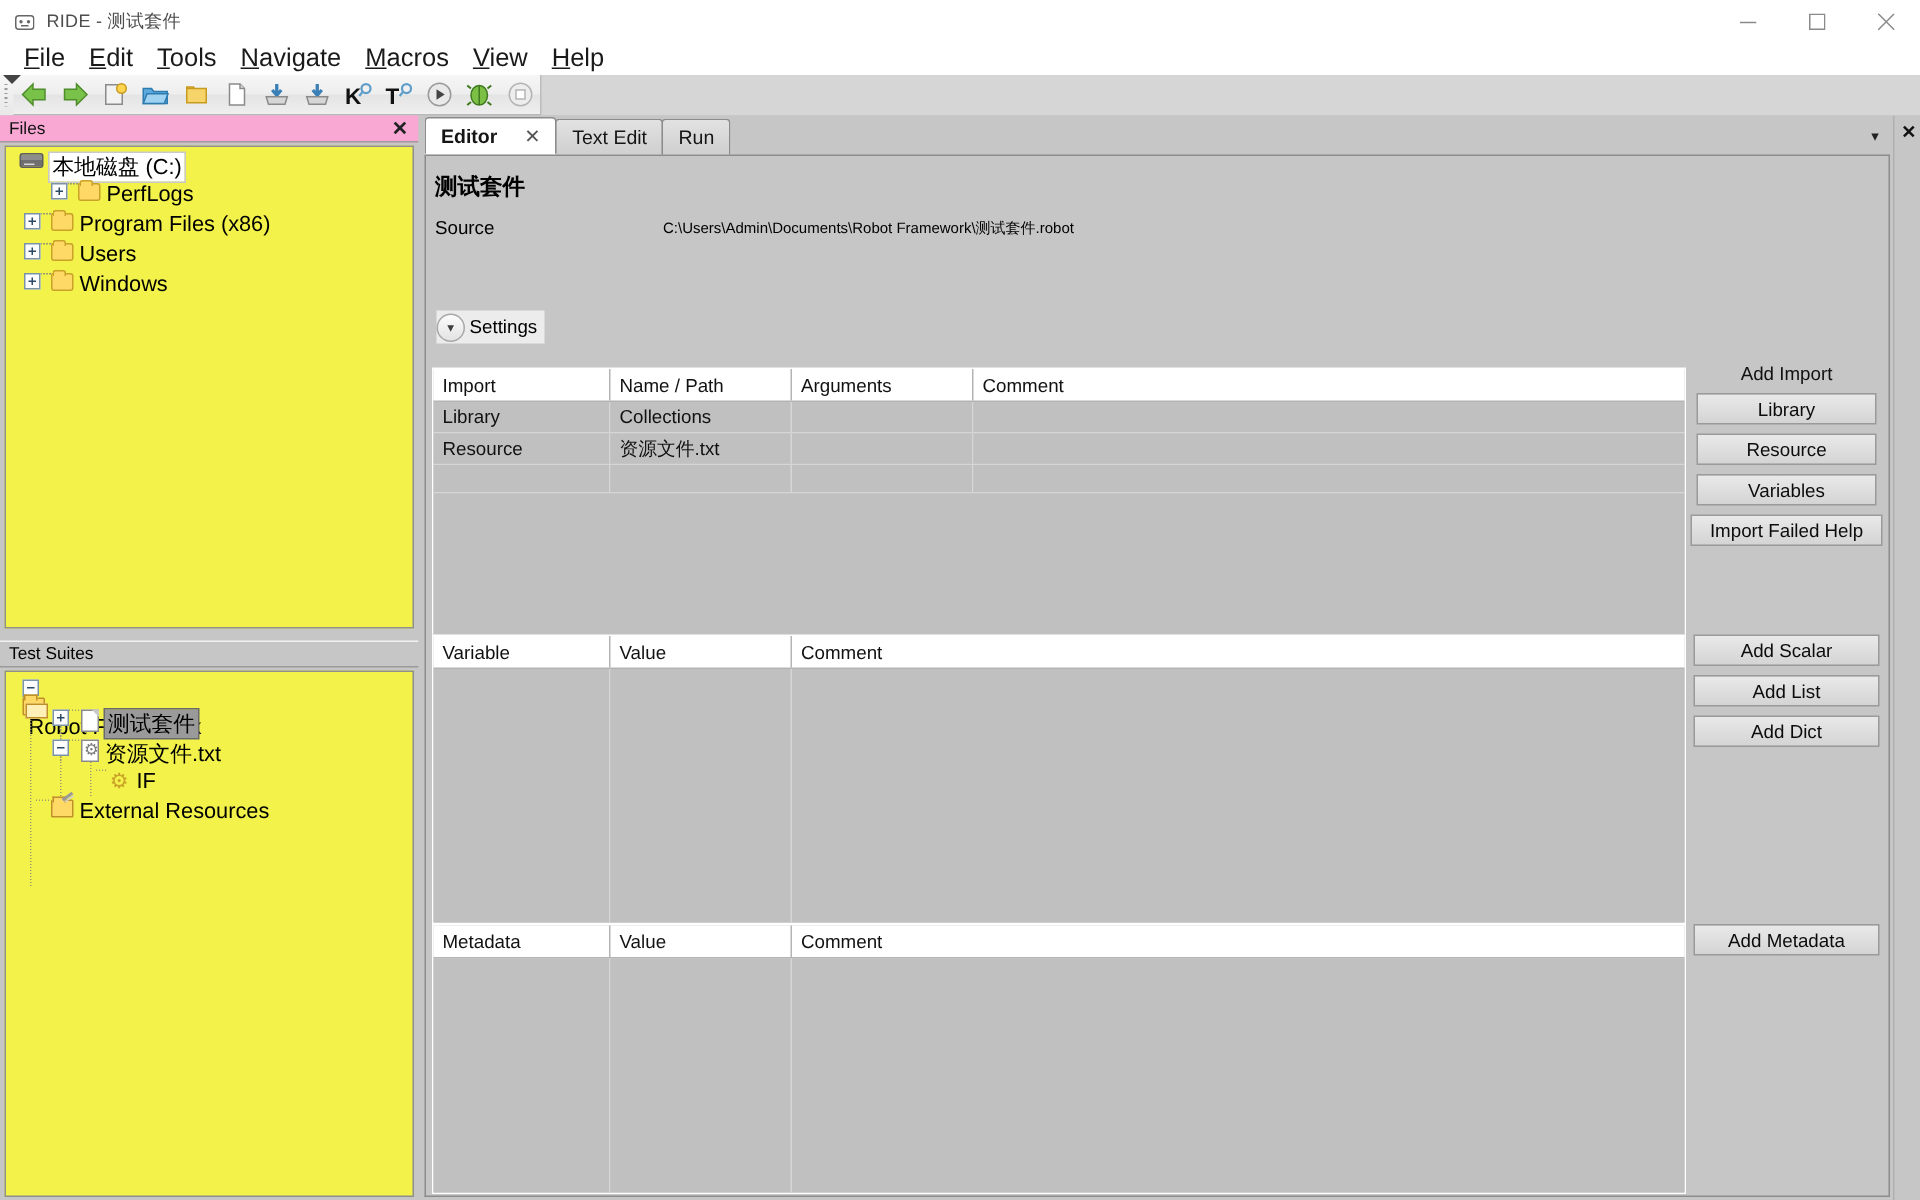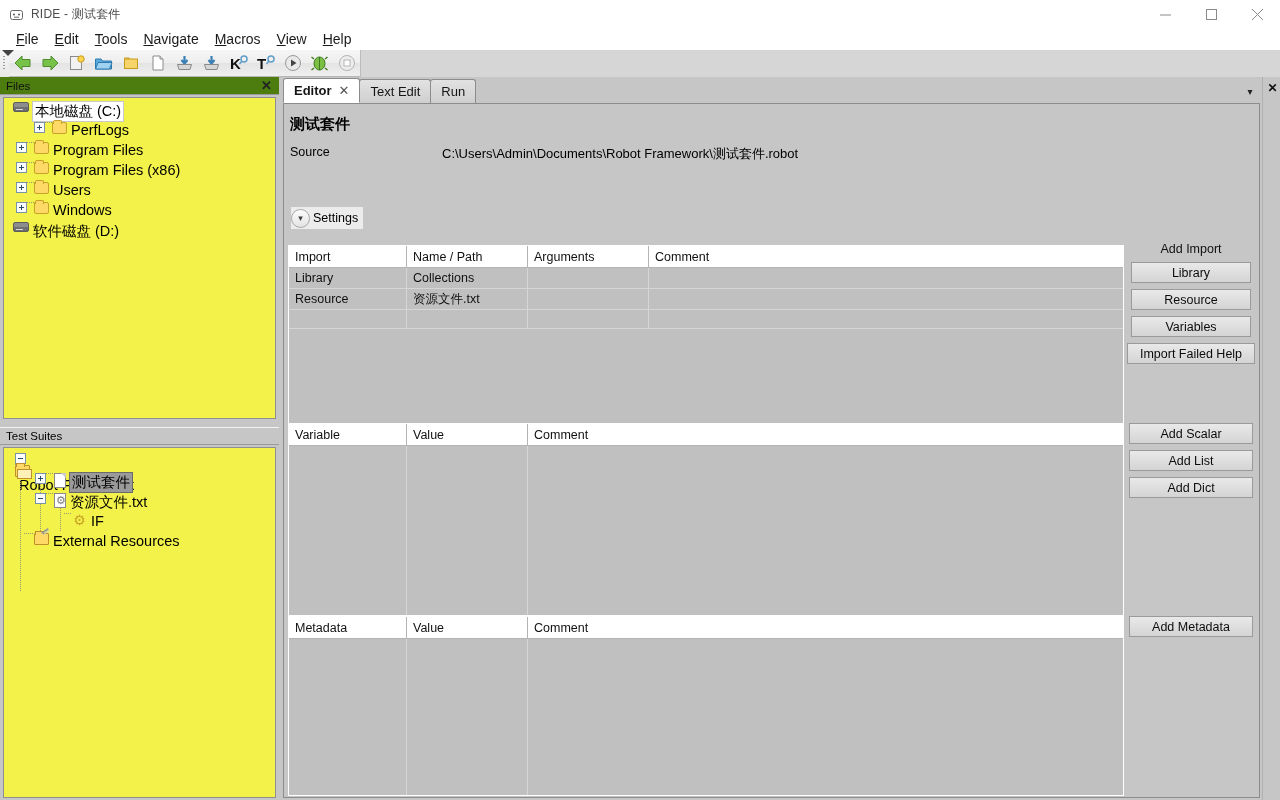--- a/index.html
+++ b/index.html
@@ -36,21 +36,21 @@
   }
   #winbtns { margin-left: auto; display: flex; }
 
   
   #menubar {
     position: absolute; left: 0; top: 28px; width: 1280px; height: 22px;
     background: #ffffff;
     display: flex; align-items: center; padding-left: 8px;
   }
   .menu-item {
-    padding: 2px 8px; font-size: 14px; color: #1a1a1a;
+    padding: 2px 8px; font-size: 17px; color: #1a1a1a;
   }
   .menu-item u { text-decoration: underline; }
 
   
   #toolbar {
     position: absolute; left: 0; top: 50px; width: 1280px; height: 27px;
     background: linear-gradient(to bottom,#f6f6f6 0%,#eeeeee 48%,#e4e4e4 52%,#efefef 100%);
     border-bottom: 1px solid #b8b8b8;
     display: flex; align-items: center;
   }
@@ -77,21 +77,21 @@
     margin-left: 0; height: 27px; flex: 1;
     background: #d6d6d6; border-left: 1px solid #bcbcbc;
   }
 
   
   #left-col {
     position: absolute; left: 0; top: 77px; width: 279px; height: 723px;
     background: #c6c6c6;
   }
   .pane-head {
-    height: 18px; background: #4d7c0f;
+    height: 18px; background: #f9a8d4;
     display: flex; align-items: center;
     font-size: 11.5px; color: #111;
     border-bottom: 1px solid #9a9a9a;
   }
   .pane-head .ttl { margin-left: 6px; }
   .pane-head .closer {
     margin-left: auto; margin-right: 7px;
     font-size: 13px; font-weight: bold; color: #222; line-height: 1;
   }
   #files-pane {
@@ -223,21 +223,21 @@
     background: #c6c6c6;
   }
   #tabstrip {
     position: absolute; left: 2px; top: 2px; width: 977px; height: 25px;
     background: #c6c6c6;
     border-bottom: 1px solid #8c8c8c;
     display: flex; align-items: flex-end;
   }
   .tab {
     height: 24px; padding: 0 10px;
-    display: flex; align-items: center; gap: 7px;
+    display: flex; align-items: center; gap: 18px;
     background: linear-gradient(to bottom,#e2e2e2,#cfcfcf);
     border: 1px solid #8c8c8c; border-bottom: none;
     margin-right: -1px; font-size: 13px; color: #151515;
     border-radius: 3px 3px 0 0;
   }
   .tab.active {
     background: #ffffff; font-weight: bold;
     height: 25px; border-bottom: 1px solid #ffffff;
     position: relative; z-index: 2;
   }
@@ -251,21 +251,21 @@
   #editor-body {
     position: absolute; left: 2px; top: 27px; width: 977px; height: 694px;
     background: #c6c6c6;
     border: 1px solid #8c8c8c; border-top: none;
   }
   #ed-title {
     position: absolute; left: 6px; top: 11px;
     font-size: 15px; font-weight: bold; color: #000;
   }
   #src-label { position: absolute; left: 6px; top: 41px; font-size: 12.5px; }
-  #src-value { position: absolute; left: 158px; top: 41px; font-size: 13px; }
+  #src-value { position: absolute; left: 158px; top: 41px; font-size: 10px; }
 
   #settings-btn {
     position: absolute; left: 7px; top: 103px;
     height: 22px; padding: 0 5px 0 0;
     display: flex; align-items: center;
     background: #ececec; font-size: 12.5px;
   }
   #settings-chev {
     width: 19px; height: 19px; border-radius: 50%;
     border: 1px solid #a8a8a8;
@@ -468,47 +468,36 @@
         <span class="expander plus"></span>
         <span class="dots-h" style="width:7px"></span>
         <span class="ico ico-folder"></span>
         <span class="tlabel">PerfLogs</span>
       </div>
       <div class="trow" style="padding-left:9px;">
         <span class="spacer" style="width:3px"></span>
         <span class="expander plus"></span>
         <span class="dots-h" style="width:7px"></span>
         <span class="ico ico-folder"></span>
-        <span class="tlabel">Program Files</span>
-      </div>
-      <div class="trow" style="padding-left:9px;">
-        <span class="spacer" style="width:3px"></span>
-        <span class="expander plus"></span>
-        <span class="dots-h" style="width:7px"></span>
-        <span class="ico ico-folder"></span>
         <span class="tlabel">Program Files (x86)</span>
       </div>
       <div class="trow" style="padding-left:9px;">
         <span class="spacer" style="width:3px"></span>
         <span class="expander plus"></span>
         <span class="dots-h" style="width:7px"></span>
         <span class="ico ico-folder"></span>
         <span class="tlabel">Users</span>
       </div>
       <div class="trow" style="padding-left:9px;">
         <span class="spacer" style="width:3px"></span>
         <span class="expander plus"></span>
         <span class="dots-h" style="width:7px"></span>
         <span class="ico ico-folder"></span>
         <span class="tlabel">Windows</span>
       </div>
-      <div class="trow" style="padding-left:9px;">
-        <span class="ico ico-drive"></span>
-        <span class="tlabel">软件磁盘 (D:)</span>
-      </div>
     </div>
   </div>
 
   <div id="suites-pane">
     <div id="suites-head">
       <span class="ttl">Test Suites</span>
     </div>
     <div id="suites-tree">
       <div class="dots-v" style="left:16px;top:12px;height:132px;"></div>
       <div class="dots-v" style="left:36px;top:32px;height:62px;"></div>

